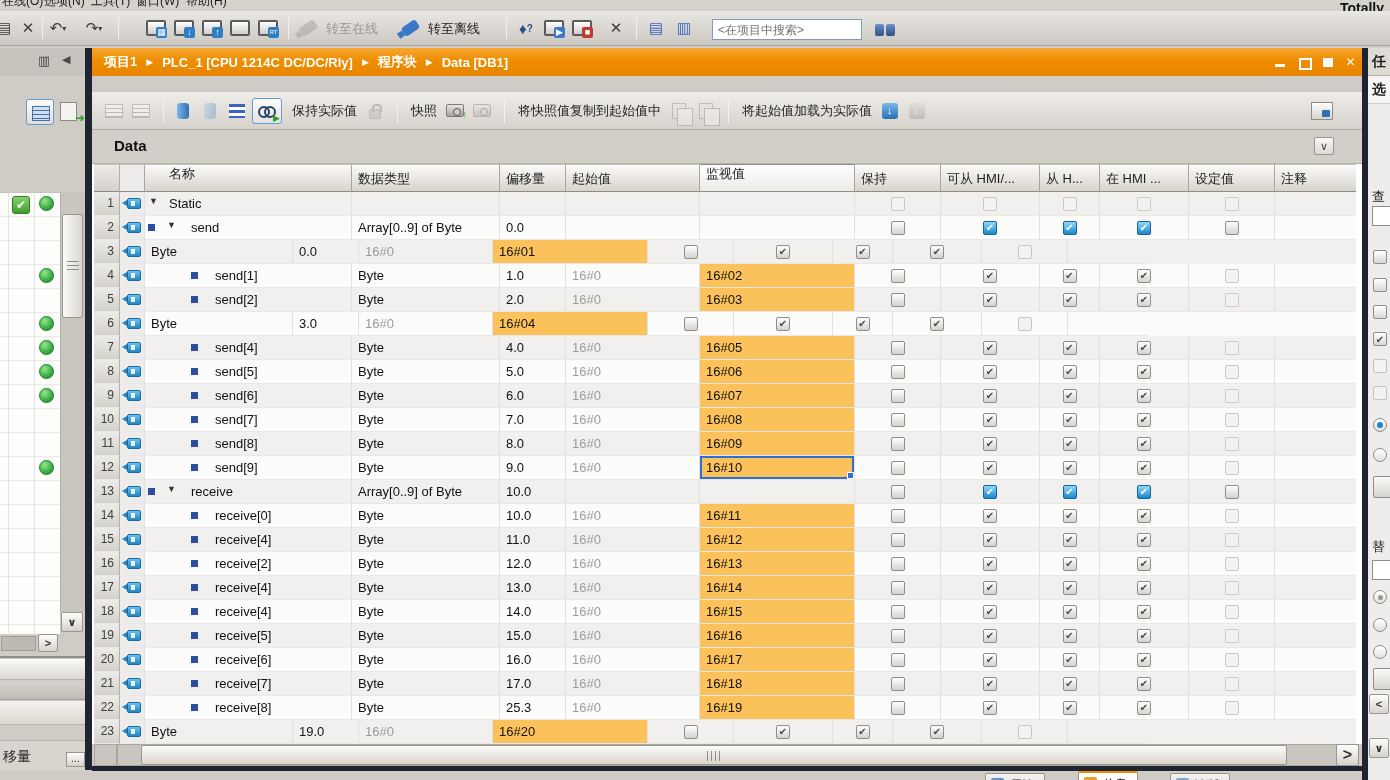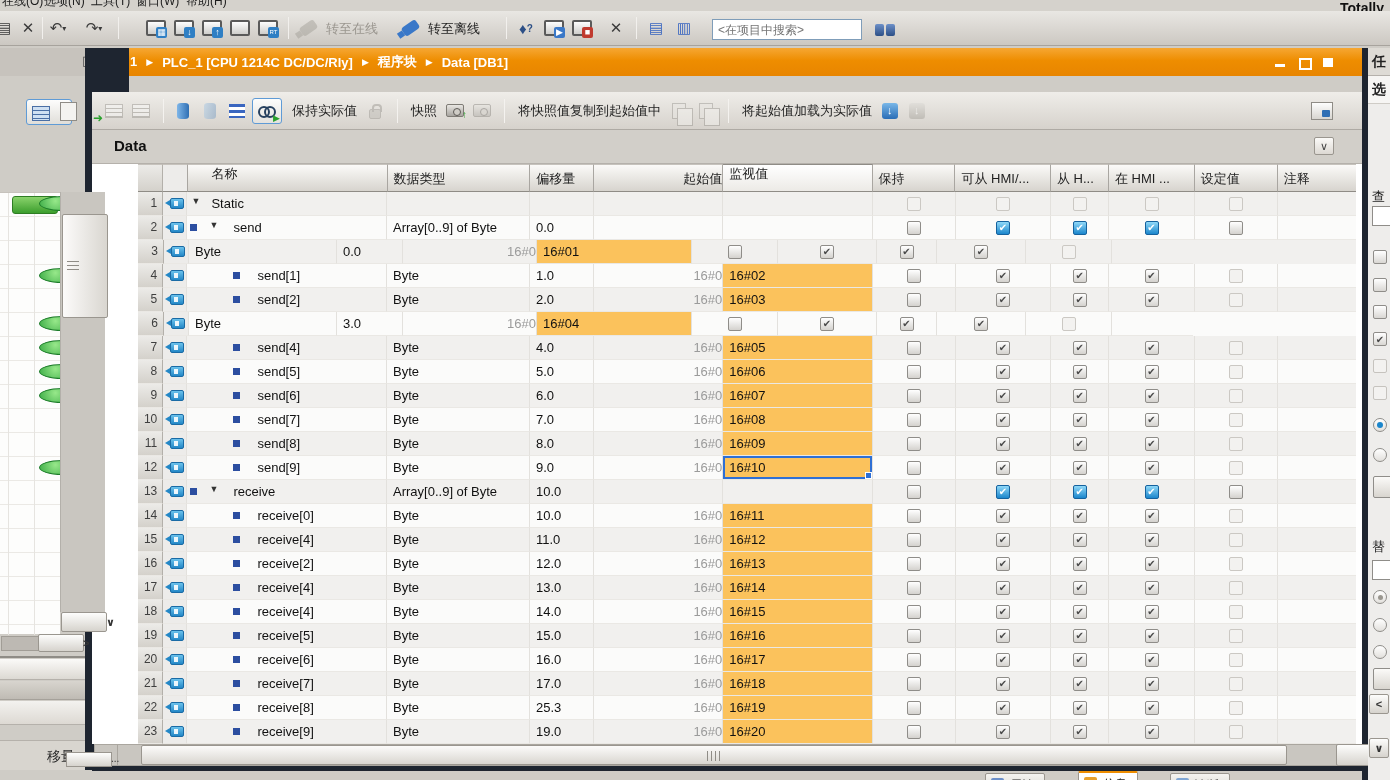--- a/index.html
+++ b/index.html
@@ -1,18 +1,18 @@
 <!DOCTYPE html>
 <html><head>
 <meta charset="utf-8">
 <style>
   *{margin:0;padding:0;box-sizing:border-box;}
   html,body{width:1390px;height:780px;overflow:hidden;}
   body{font-family:"Liberation Sans","DejaVu Sans",sans-serif;background:#cfccc6;position:relative;}
-  .abs{position:absolute;padding-left:44px;}
+  .abs{position:absolute;}
   
   #menubar{left:0;top:0;width:1390px;height:11px;background:#d5d2cc;overflow:hidden;}
   #menubar .mi{position:absolute;top:-9px;font-size:12px;color:#1c1c1c;line-height:20px;}
   #brand{right:6px;top:0;font-size:14px;font-weight:bold;color:#111;}
   
   #maintb{left:0;top:11px;width:1390px;height:35px;background:linear-gradient(#e9e7e3,#ccc8c2);border-bottom:1px solid #a7a39d;}
   .ti{position:absolute;top:4px;width:24px;height:26px;display:flex;align-items:center;justify-content:center;font-size:15px;color:#3a3a3a;border-radius:3px;}
   .ti.dis{opacity:.42;}
   .tsep{position:absolute;top:6px;width:1px;height:22px;background:#b2aea8;border-right:1px solid #f2f0ed;}
   .tlabel{position:absolute;top:9px;font-size:13px;color:#1f1f1f;}
@@ -78,21 +78,21 @@
   .th.hl{background:linear-gradient(#ffffff,#eceae6);border-top:1px solid #8f8c86;}
   #tbody{left:94px;top:192px;width:1262px;}
   .trow{display:flex;height:24px;background:#fbfbfa;}
   .trow.alt{background:#f1f0ee;}
   .cell{height:24px;border-right:1px solid #e3e1dd;border-bottom:1px solid #eae8e4;font-size:13px;color:#111;padding-top:4px;white-space:nowrap;overflow:hidden;}
   .c-num{width:26px;background:linear-gradient(#ecebe8,#d4d1cb);border-right:1px solid #b3b0aa;color:#3f3f3f;font-size:12px;text-align:right;padding-right:5px;}
   .c-icon{width:25px;background:#edecea;padding:0;}
   .c-name{width:207px;position:relative;padding:0;}
   .c-type{width:148px;padding-left:6px;}
   .c-off{width:66px;padding-left:6px;}
-  .c-start{width:134px;padding-left:6px;color:#9b9b9b;text-align:right;}
+  .c-start{width:134px;padding-left:6px;color:#9b9b9b;}
   .c-mon{width:155px;padding:0;}
   .cbc{display:flex;align-items:center;justify-content:center;padding:0;}
   .cbc0{width:86px}.cbc1{width:99px}.cbc2{width:60px}.cbc3{width:89px}.cbc4{width:86px}
   .c-comment{width:81px;border-right:none;}
   .tagicon{position:absolute;left:7px;top:6px;width:14px;height:11px;background:linear-gradient(#6cc2ec,#2387c6);border:1px solid #1a6ba5;border-radius:2px;}
   .tagicon::before{content:"";position:absolute;left:-6px;top:1px;border-top:3px solid transparent;border-bottom:3px solid transparent;border-right:5px solid #2387c6;}
   .tagicon::after{content:"";position:absolute;left:3px;top:2px;width:4px;height:5px;background:#fff;opacity:.9;}
   .c-icon{position:relative;}
   .marker{position:absolute;top:50%;margin-top:-4px;width:7px;height:7px;background:#2c4ea0;}
   .m0{left:3px}.m1{left:46px}
@@ -1019,24 +1019,20 @@
       <div class="cell cbc cbc4">
         <span class="cb pale"></span>
       </div>
       <div class="cell c-comment"></div>
     </div>
     <div class="trow alt">
       <div class="cell c-num">23</div>
       <div class="cell c-icon">
         <span class="tagicon"></span>
       </div>
-      <div class="cell c-name">
-        <span class="marker m1"></span>
-        <span class="nm l2">receive[9]</span>
-      </div>
       <div class="cell c-type">Byte</div>
       <div class="cell c-off">19.0</div>
       <div class="cell c-start">16#0</div>
       <div class="cell c-mon">
         <span class="mval">16#20</span>
       </div>
       <div class="cell cbc cbc0">
         <span class="cb plain"></span>
       </div>
       <div class="cell cbc cbc1">

